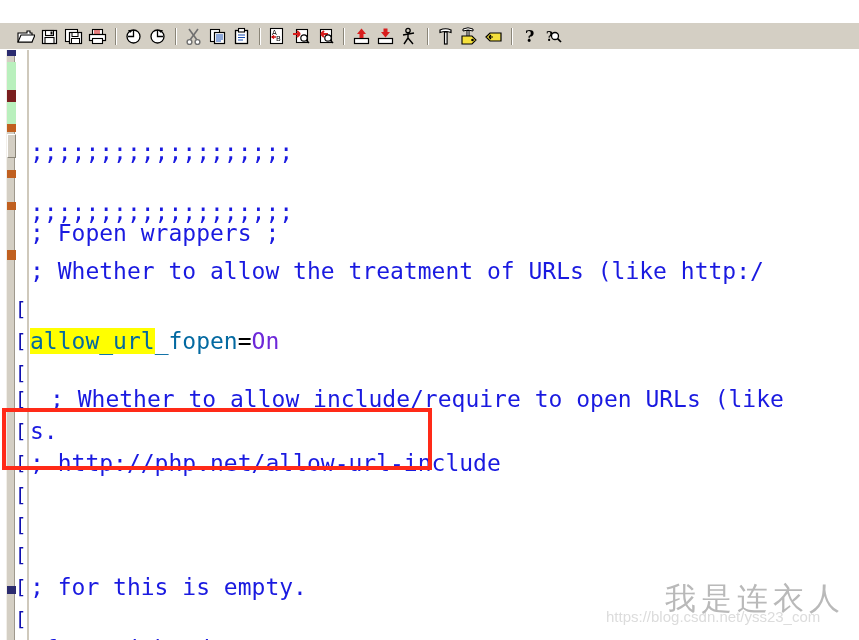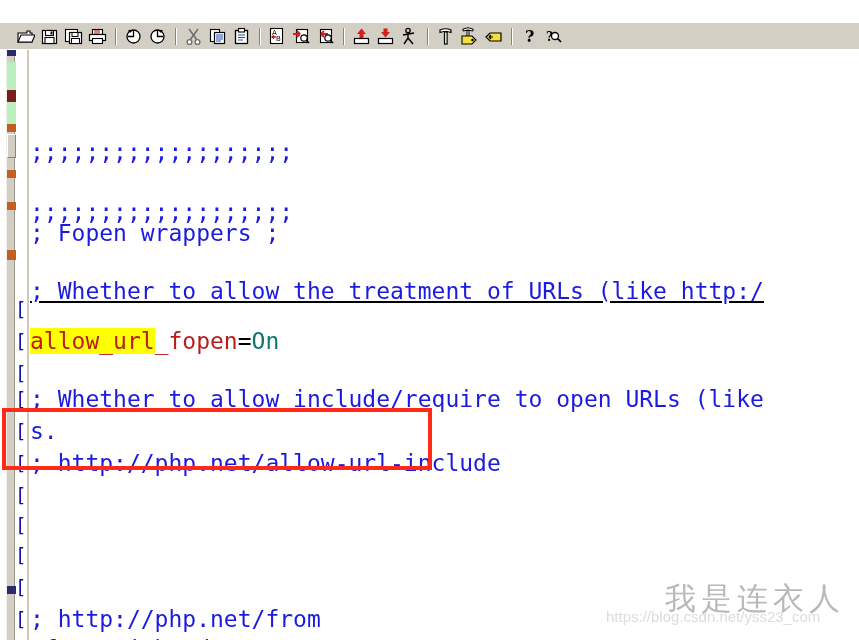--- a/index.html
+++ b/index.html
@@ -122,23 +122,23 @@
     height: 35px;
     line-height: 35px;
     font-family: "DejaVu Sans Mono", "Liberation Mono", monospace;
     font-size: 19px;
     color: #1010b0;
     white-space: pre;
   }
   .txt { position: absolute; left: 30px; }
 
   .c-comment { color: #1a1ae0; }
-  .c-key     { color: #b91c1c; }
+  .c-key     { color: #0369a1; }
   .c-op      { color: #000000; }
-  .c-val     { color: #0f766e; }
+  .c-val     { color: #6d28d9; }
   .hl        { background: #ffff00; }
 
   .caret {
     display: inline-block;
     width: 3px;
     height: 26px;
     background: #000000;
     vertical-align: -5px;
     margin-left: 0px;
   }
@@ -384,39 +384,39 @@
       </div>
     <div class="vdiv"></div>
 
     <div class="lines" id="lines">
         <div class="ln txt" style="top: 20px;"></div>
         <div class="ln txt" style="top: 52px;"></div>
         <div class="ln txt" style="top: 85px;"><span class="c-comment">;;;;;;;;;;;;;;;;;;;</span></div>
         <div class="ln txt" style="top: 118px; margin-top: 48px;"><span class="c-comment">; Fopen wrappers ;</span></div>
         <div class="ln txt" style="top: 145px;"><span class="c-comment">;;;;;;;;;;;;;;;;;;;</span></div>
         <div class="ln txt" style="top: 178px;"></div>
-        <div class="ln txt" style="top: 224px; text-decoration: underline;"><span class="c-comment">; Whether to allow the treatment of URLs (like http:/</span></div>
+        <div class="ln txt" style="top: 204px;"><span class="c-comment">; Whether to allow the treatment of URLs (like http:/</span></div>
         <div class="gut" style="top: 242px;">[</div>
         <div class="gut" style="top: 274px;">[</div>
         <div class="ln txt" style="top: 274px;"><span class="c-key hl">allow_url</span><span class="c-key">_fopen</span><span class="c-op">=</span><span class="c-val">On</span></div>
         <div class="gut" style="top: 306px;">[</div>
         <div class="ln txt" style="top: 306px;"></div>
         <div class="gut" style="top: 332px;">[</div>
-        <div class="ln txt" style="top: 332px;"><span class="c-comment">; Whether to allow include/require to open URLs (like</span></div>
+        <div class="ln txt" style="top: 332px; padding-left: 20px;"><span class="c-comment">; Whether to allow include/require to open URLs (like</span></div>
         <div class="gut" style="top: 364px;">[</div>
         <div class="ln txt" style="top: 364px;"><span class="c-comment">s.</span></div>
         <div class="gut" style="top: 396px;">[</div>
         <div class="ln txt" style="top: 396px;"><span class="c-comment">; http://php.net/allow-url-include</span></div>
         <div class="gut" style="top: 428px;">[</div>
         <div class="gut" style="top: 458px;">[</div>
         <div class="ln txt" style="top: 458px;"></div>
         <div class="gut" style="top: 488px;">[</div>
         <div class="gut" style="top: 520px;">[</div>
+        <div class="ln txt" style="top: 520px;"><span class="c-comment">; for this is empty.</span></div>
         <div class="gut" style="top: 552px;">[</div>
-        <div class="ln txt" style="top: 552px;"><span class="c-comment">; http://php.net/from</span></div>
         <div class="ln txt" style="top: 582px;"><span class="c-comment">;from="john@doe.com"</span></div>
       </div>
 
     <div class="redbox"></div>
 
     <div class="statusline">
       
     </div>
 
     <div class="watermark">

